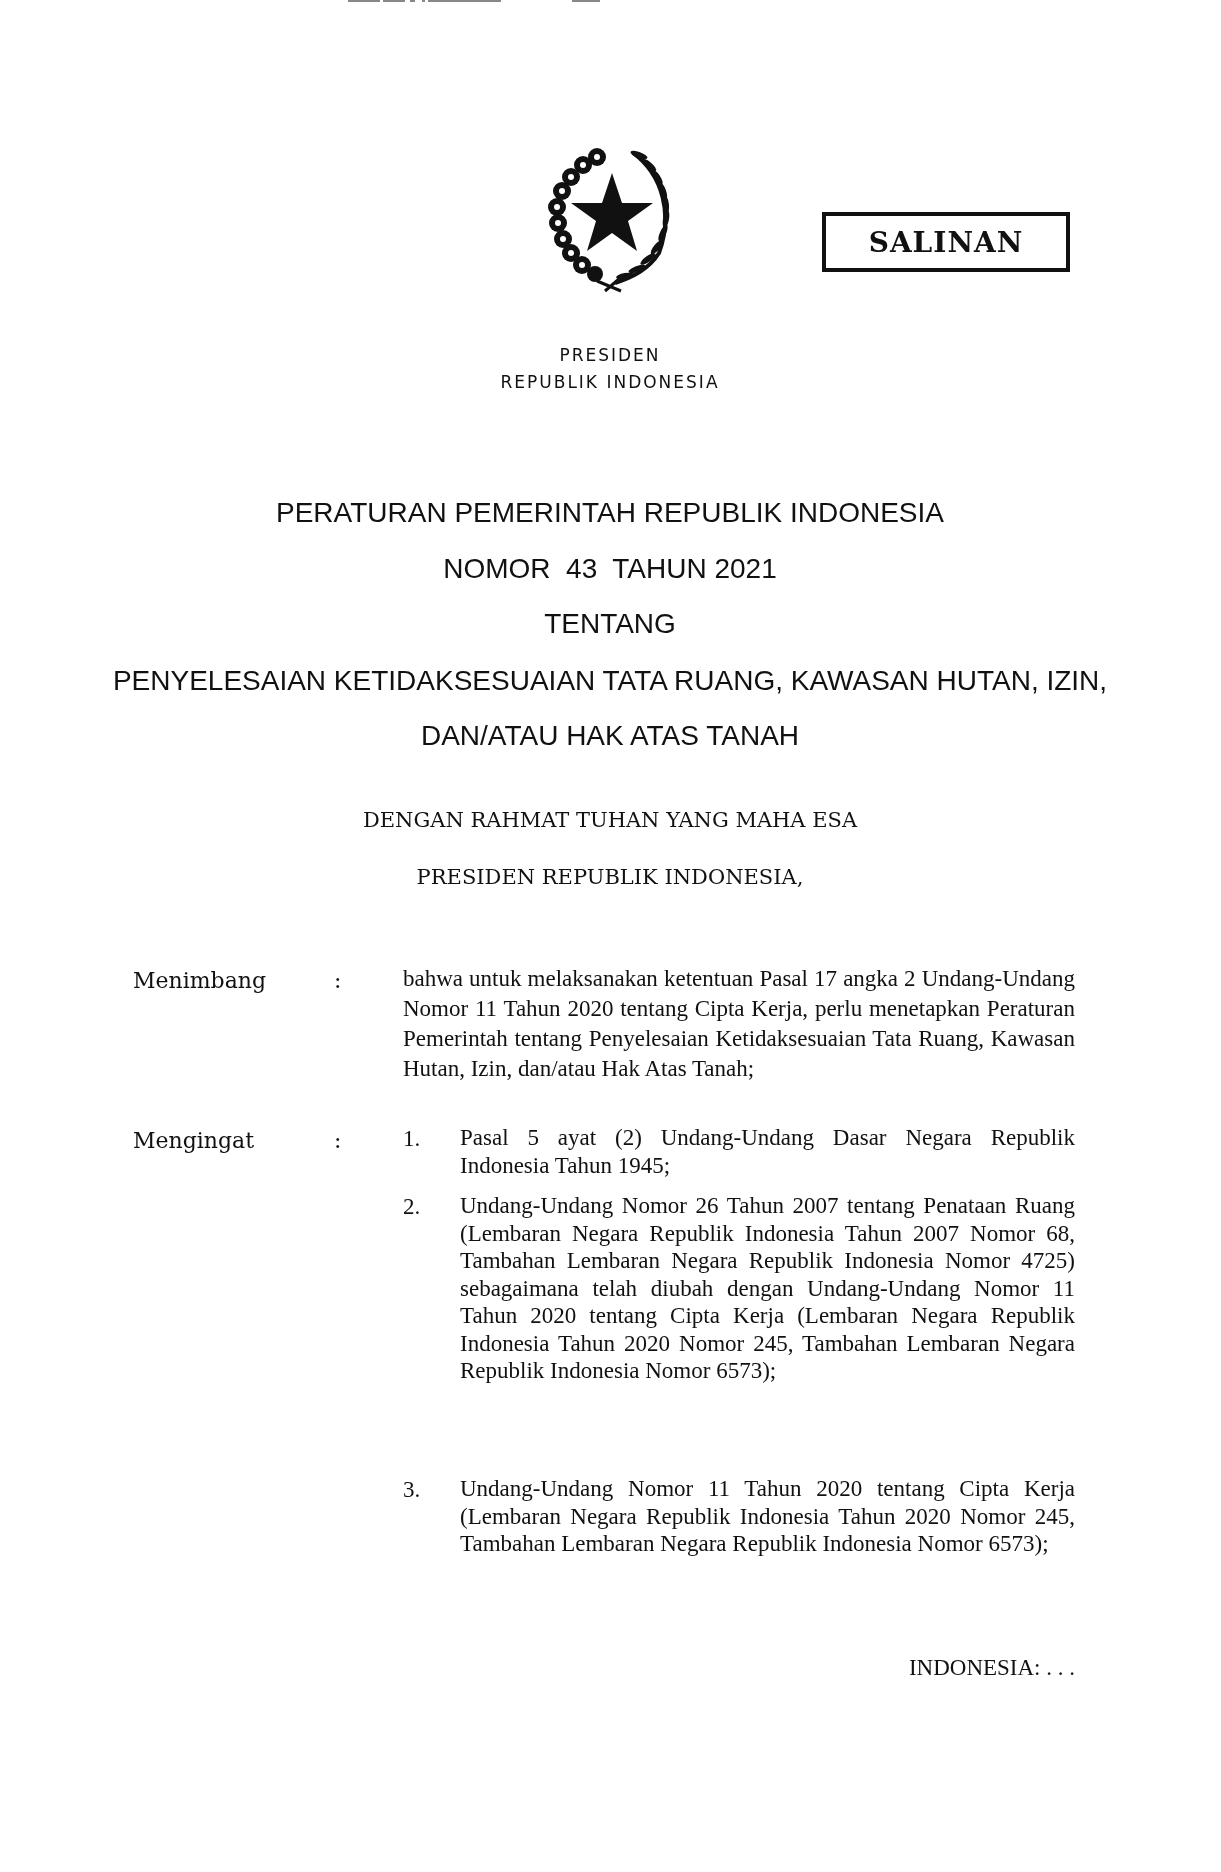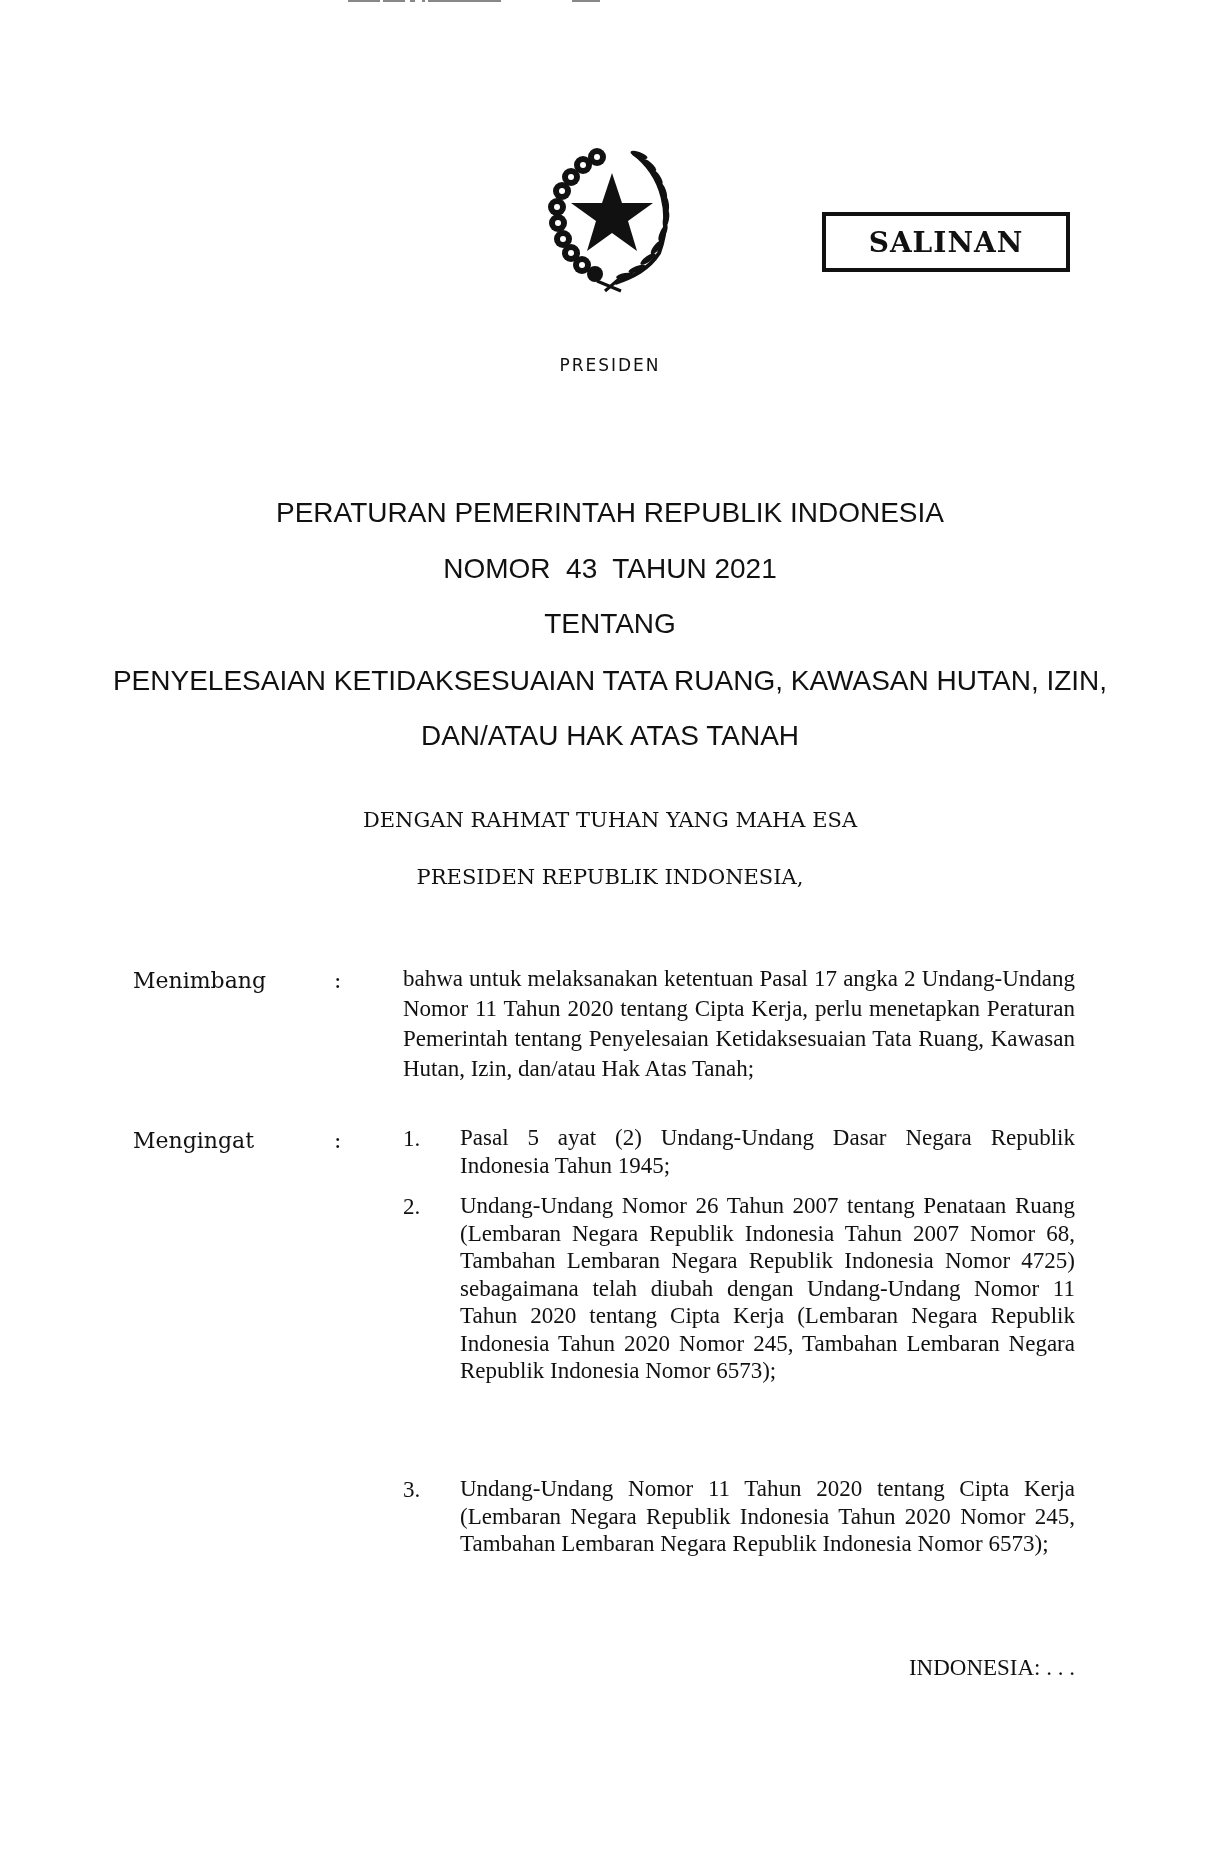--- a/index.html
+++ b/index.html
@@ -14,21 +14,21 @@
   .emblem { position: absolute; left: 535px; top: 135px; width: 150px; height: 160px; }
 
   .salinan {
     position: absolute; left: 822px; top: 212px; width: 248px; height: 60px;
     border: 4px solid #111; box-sizing: border-box;
     display: flex; align-items: center; justify-content: center;
     font-family: "DejaVu Serif", serif; font-weight: bold; font-size: 28px; letter-spacing: 1px;
   }
 
   .presiden-label {
-    position: absolute; left: 420px; top: 352px; width: 380px;
+    position: absolute; left: 420px; top: 342px; width: 380px;
     text-align: center; font-family: "DejaVu Sans", sans-serif; font-size: 17px; letter-spacing: 2px;
     line-height: 27px;
   }
 
   .center-line {
     position: absolute; left: 110px; width: 1000px; text-align: center;
     font-family: Liberation Sans, sans-serif; font-size: 28px;
   }
 
   .label-col {
@@ -118,20 +118,21 @@
     <path d="M62 146 L 86 156 M 70 156 L 84 144" stroke="#111" stroke-width="3"></path>
 
     <polygon points="77,38 87,68 118,68 93,86 102,116 77,98 52,116 61,86 36,68 67,68" fill="#111"></polygon>
   </svg>
 </div>
 
 <div class="salinan">SALINAN</div>
 
 <div class="presiden-label">
   <div>PRESIDEN</div>
+  <div>REPUBLIK INDONESIA</div>
 </div>
 
 <div class="center-line" style="top:497px">PERATURAN PEMERINTAH REPUBLIK INDONESIA</div>
 <div class="center-line" style="top:553px; white-space:pre">NOMOR  43  TAHUN 2021</div>
 <div class="center-line" style="top:608px">TENTANG</div>
 <div class="center-line" style="top:665px">PENYELESAIAN KETIDAKSESUAIAN TATA RUANG, KAWASAN HUTAN, IZIN,</div>
 <div class="center-line" style="top:720px">DAN/ATAU HAK ATAS TANAH</div>
 
 <div class="center-line" style="top:808px; font-family:'DejaVu Serif', serif; font-size:21px">DENGAN RAHMAT TUHAN YANG MAHA ESA</div>
 <div class="center-line" style="top:865px; font-family:'DejaVu Serif', serif; font-size:21px">PRESIDEN REPUBLIK INDONESIA,</div>

